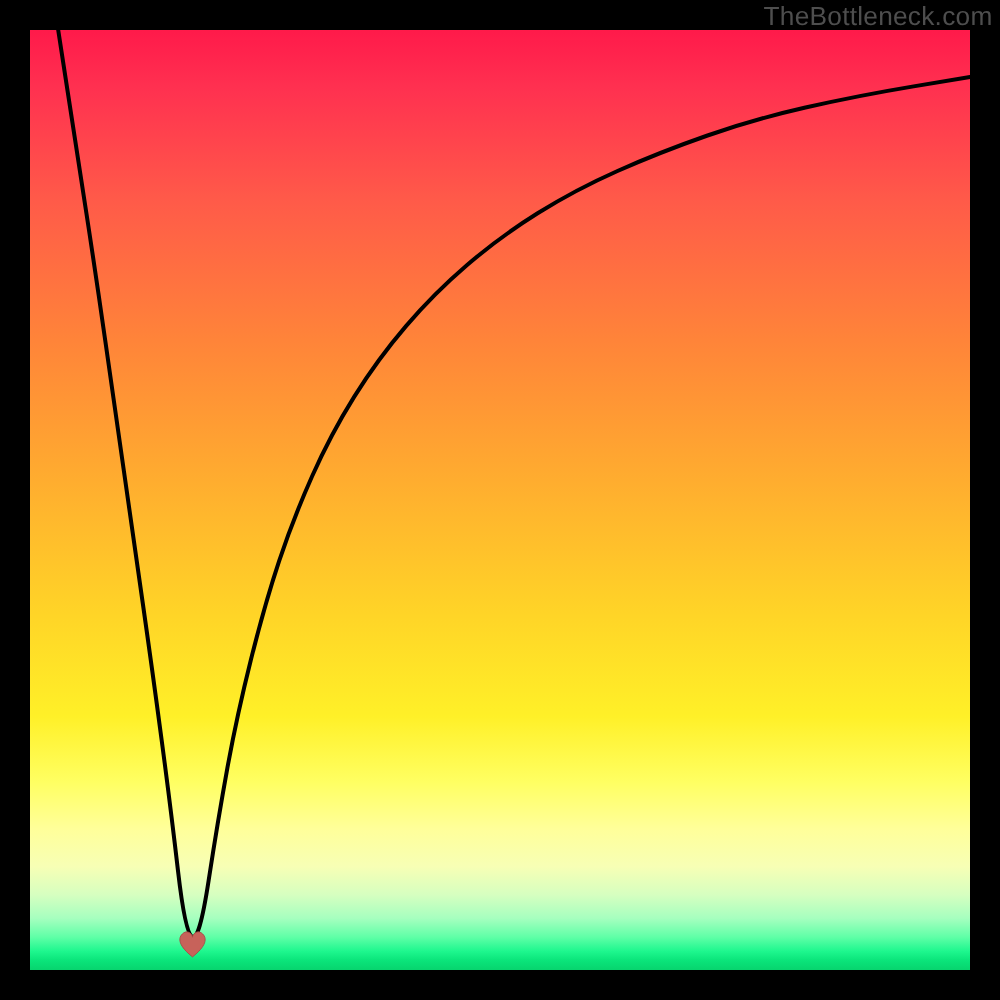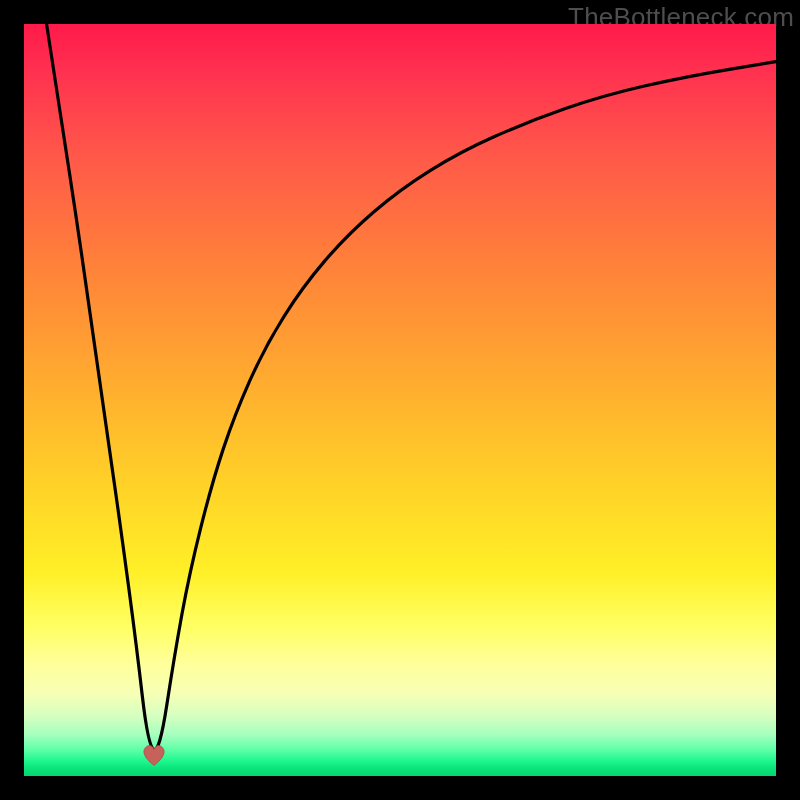--- a/index.html
+++ b/index.html
@@ -51,21 +51,21 @@
     top: 0;
     width: 100%;
     height: 100%;
     overflow: visible;
   }
   .watermark {
     position: absolute;
     top: 2px;
     right: 6px;
     color: #4e4e4e;
-    font-size: 26px;
+    font-size: 21px;
     font-weight: 400;
     letter-spacing: 0.2px;
     user-select: none;
     margin-left: 28px;
   }
   .heart {
     position: absolute;
     width: 28px;
     height: 24px;
     pointer-events: none;

